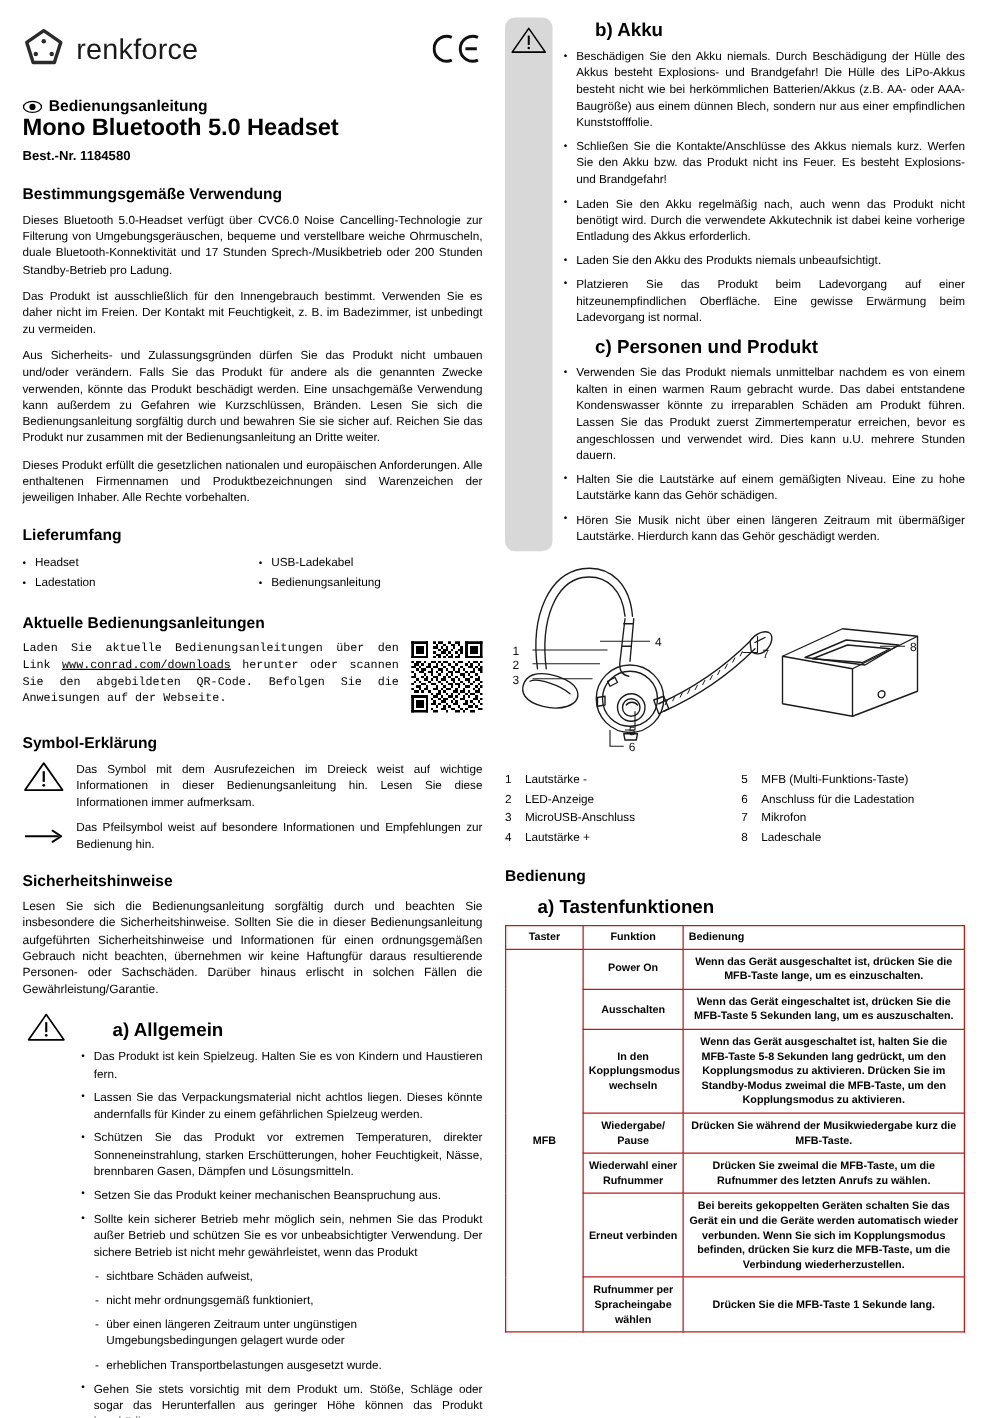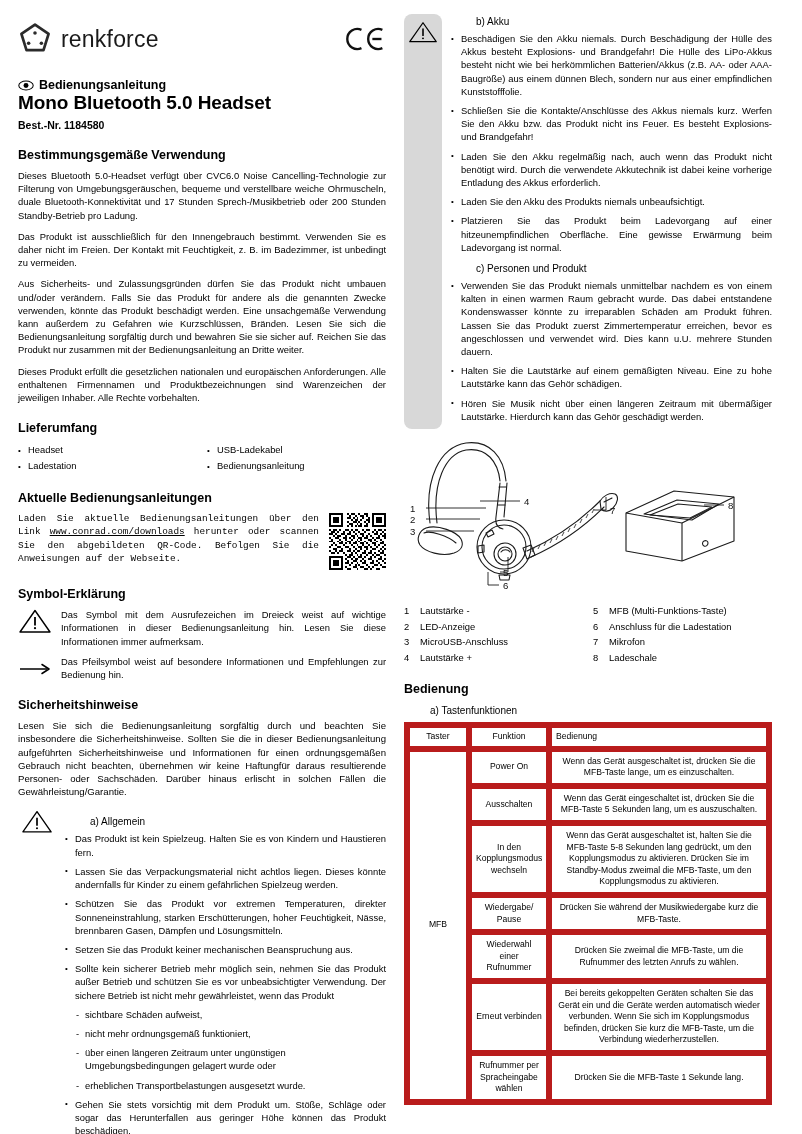--- a/index.html
+++ b/index.html
@@ -75,22 +75,22 @@
     font-weight: bold;
     margin-top: 5px;
   }
 
   h2.sec {
     font-size: 12.5px;
     font-weight: bold;
     margin: 17px 0 7px 0;
   }
   h3.sub {
-    font-size: 10px;
-    font-weight: normal;
+    font-size: 15px;
+    font-weight: bold;
     margin: 9px 0 5px 0;
     padding-left: 26px;
   }
 
   p.body {
     font-size: 9.4px;
     line-height: 13.2px;
     text-align: justify;
     margin: 0 0 8px 0;
   }
@@ -215,26 +215,27 @@
   .callout .num { flex: 0 0 9px; }
 
   
   table.fn {
     border-collapse: collapse;
     width: 100%;
     margin-top: 6px;
     table-layout: fixed;
   }
   table.fn td {
-    border: 6px solid #b91c1c;
+    border: 1px solid #b91c1c;
     font-size: 8.6px;
     line-height: 11.6px;
     padding: 4px 4px;
     text-align: center;
     vertical-align: middle;
+    font-weight: bold;
   }
   table.fn td.hdr {
     text-align: center;
     padding: 3px 4px;
   }
   .c1 { width: 62px; }
   .c2 { width: 80px; margin-top: 12px; }
 </style>
 </head>
 <body>

